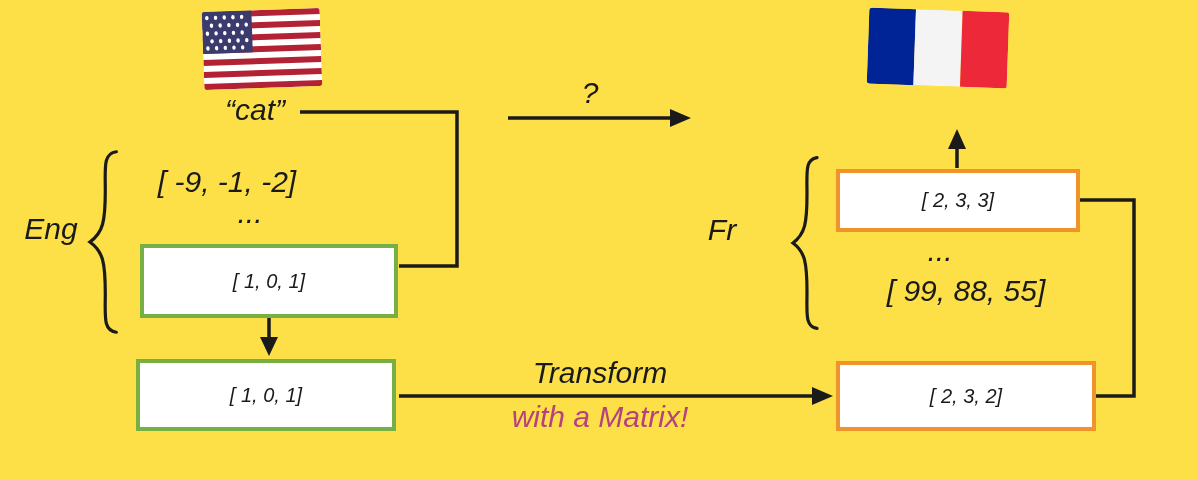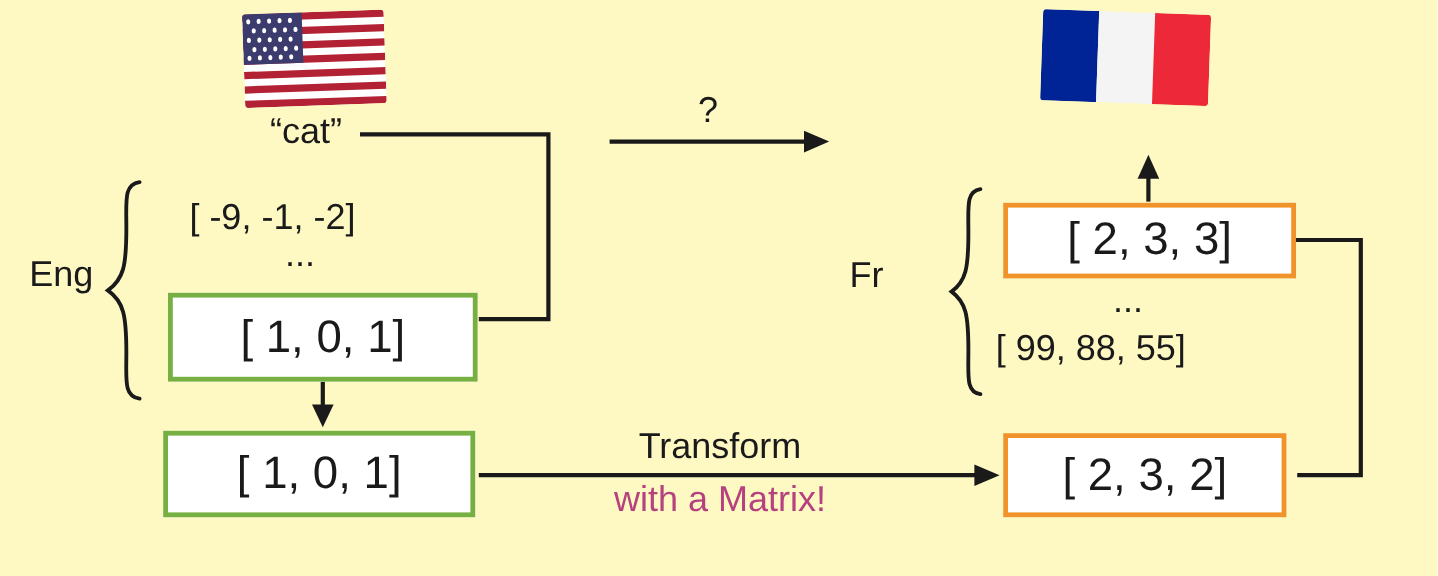--- a/index.html
+++ b/index.html
@@ -10,41 +10,42 @@
     --green: #76B043;
     --orange: #F0932B;
     --magenta: #B5427F;
     --line: #1a1a1a;
   }
 
   .canvas {
     position: relative;
     width: 1198px;
     height: 480px;
-    background: #fef9c3;
+    background: #fde047;
     overflow: hidden;
+    font-style: italic;
   }
 
   .txt {
     position: absolute;
     font-size: 30px;
     line-height: 1.1;
     color: #1a1a1a;
     text-align: center;
     white-space: nowrap;
   }
 
   .vbox {
     position: absolute;
     background: #ffffff;
     border: 4px solid var(--green);
     display: flex;
     align-items: center;
     justify-content: center;
-    font-size: 38px;
+    font-size: 20px;
     z-index: 3;
   }
   .vbox.orange { border-color: var(--orange); }
 
   .connectors {
     position: absolute;
     left: 0; top: 0;
     z-index: 1;
   }
   .ln { stroke: var(--line); stroke-width: 3.5; fill: none; }
@@ -171,19 +172,19 @@
 
   <svg class="brace-svg" style="left:784px; top:154px;" width="40" height="178" viewBox="0 0 40 200" preserveAspectRatio="none" aria-hidden="true">
     <path class="brace-path" d="M 33 4 C 21 6, 23 20, 23 45 C 23 78, 21 90, 9 100 C 21 110, 23 122, 23 155 C 23 180, 21 194, 33 196"></path>
   </svg>
 
   <div class="vbox orange" style="left:836px; top:169px; width:244px; height:63px;">
     <span>[ 2, 3, 3]</span>
   </div>
 
   <div class="txt" style="left:870px; top:234px; width:140px;">...</div>
-  <div class="txt" style="left:784px; top:274px; width:250px;">[ 99, 88, 55]</div>
+  <div class="txt" style="left:841px; top:274px; width:250px;">[ 99, 88, 55]</div>
 
-  <div class="vbox orange" style="left:836px; top:361px; width:236px; height:70px;">
+  <div class="vbox orange" style="left:836px; top:361px; width:260px; height:70px;">
     <span>[ 2, 3, 2]</span>
   </div>
 
 </div>
 
 </body></html>

